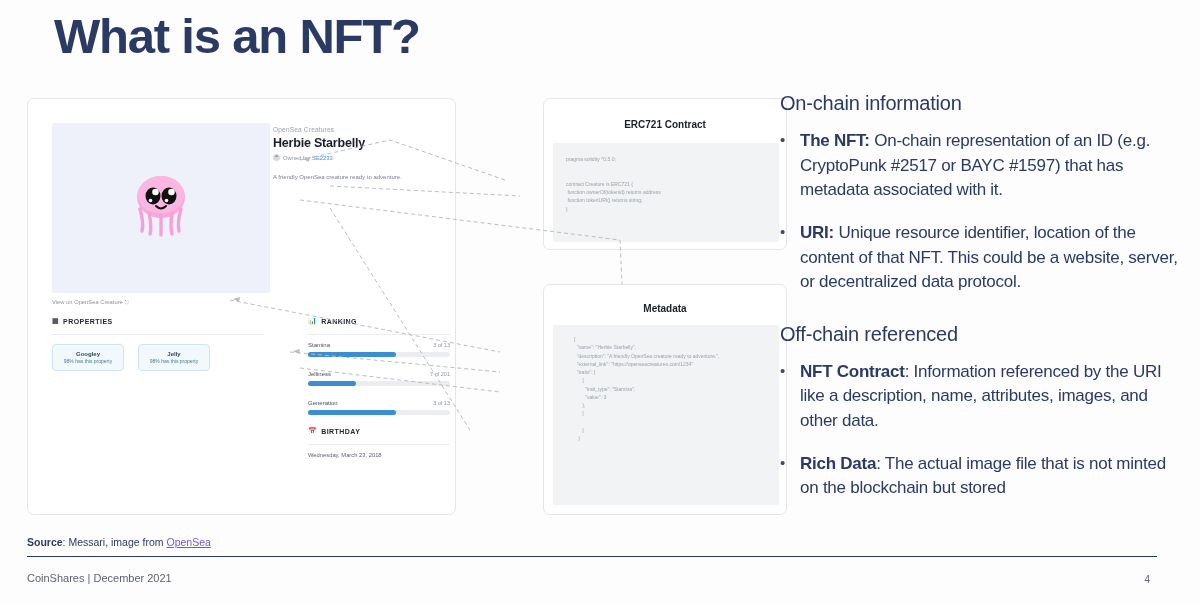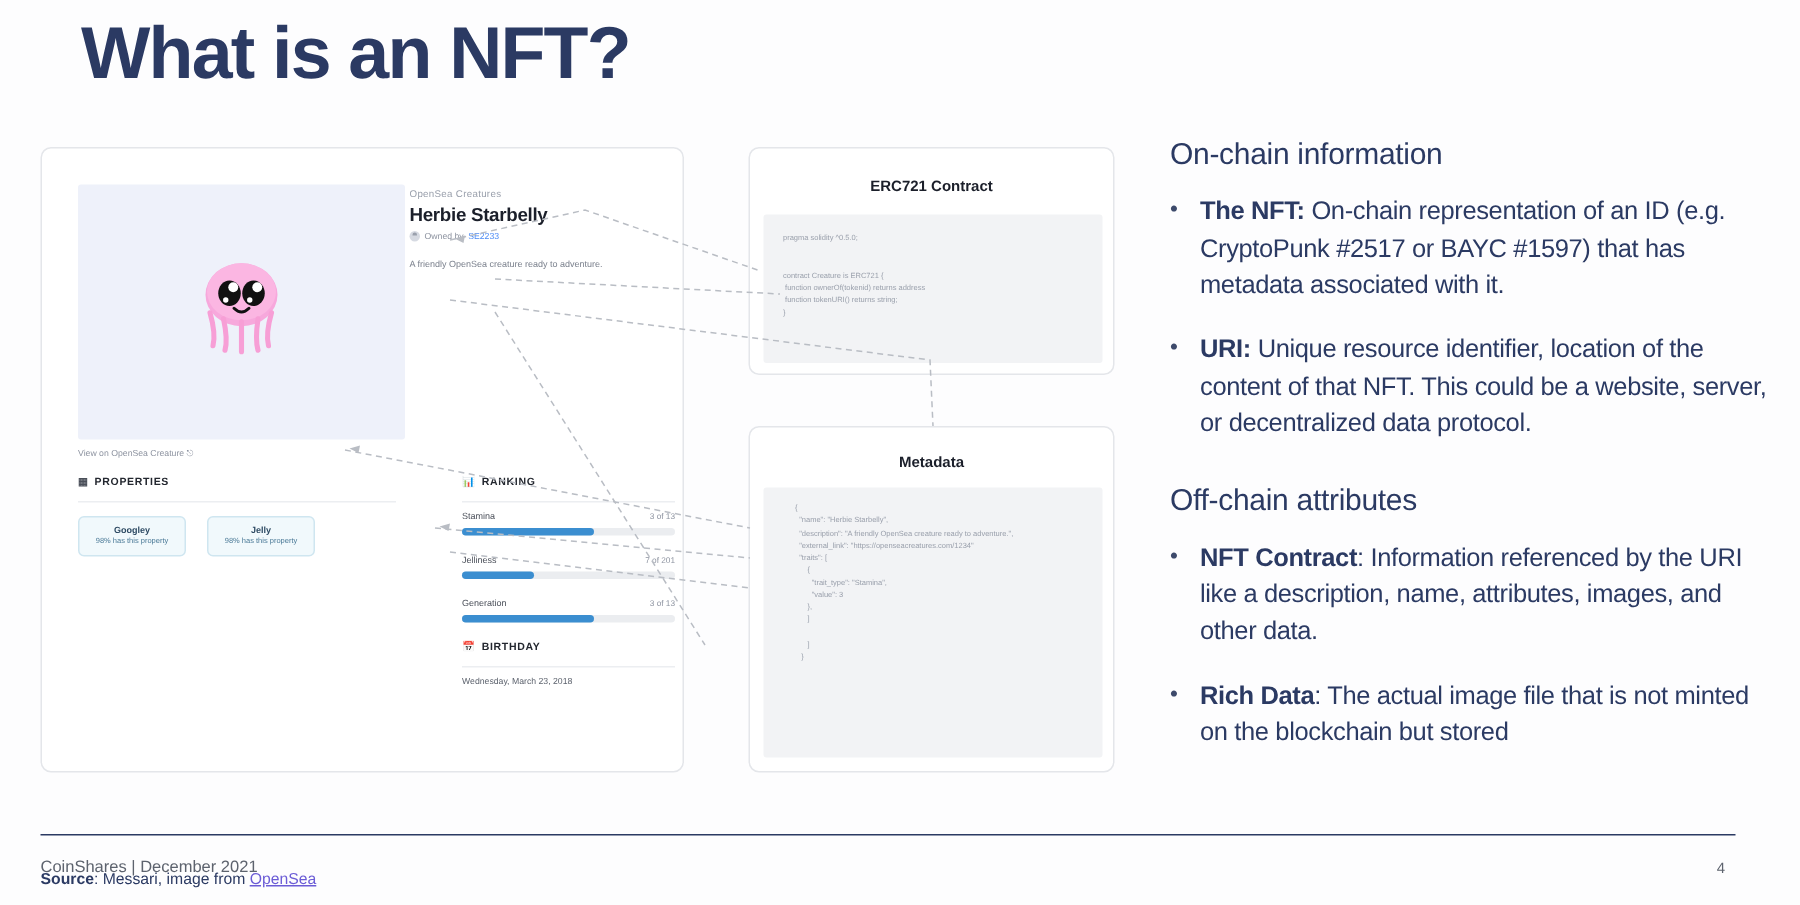--- a/index.html
+++ b/index.html
@@ -82,21 +82,21 @@
   .rank-fill { height: 4.5px; border-radius: 3px; background: #3b8ed0; }
 
   .bday-date {
     position: absolute; left: 280px; top: 452px;
     font-size: 5.8px; color: #5d636e;
   }
 
   
   .sm-card {
     position: absolute; background: #ffffff;
-    border: 1px solid #e4e6ea; border-radius: 7px;
+    border: 1px solid #e4e6ea; border-radius: 7px; margin-left: 44px;
   }
   .sm-card.contract { left: 499px; top: 98px; width: 244px; height: 152px; }
   .sm-card.metadata { left: 499px; top: 284px; width: 244px; height: 231px; padding-left: 45px; }
   .sm-title {
     position: absolute; left: 0; right: 0; text-align: center;
     font-size: 10px; font-weight: bold; color: #1b1f2a;
   }
   .sm-title.c { top: 20px; }
   .sm-title.m { top: 18px; }
   .code-pane {
@@ -126,21 +126,21 @@
   }
   .bullet .dot { color: #3d4a6b; font-size: 15px; line-height: 1.45; flex: 0 0 8px; }
   .bullet .btext {
     font-size: 17px; line-height: 1.45; color: #2b3a63; letter-spacing: -.25px;
   }
   .bullet .btext b { font-weight: bold; }
 
   
   .src {
     position: absolute; left: 27px; top: 536px;
-    font-size: 10.5px; color: #2b3a63; margin-top: 44px;
+    font-size: 10.5px; color: #2b3a63;
   }
   .src b { font-weight: bold; }
   .src a { color: #6b5cd6; text-decoration: underline; }
   .footer-rule {
     position: absolute; left: 27px; top: 556px; width: 1130px; height: 1px; background: #2b3a63;
   }
   .foot-left {
     position: absolute; left: 27px; top: 572px;
     font-size: 11px; color: #5d636e;
   }
@@ -304,21 +304,21 @@
       <div class="bullet">
         <span class="dot">•</span>
         <span class="btext"><b>The NFT:</b><span> On-chain representation of an ID (e.g. CryptoPunk #2517 or BAYC #1597) that has metadata associated with it.</span></span>
       </div>
       <div class="bullet">
         <span class="dot">•</span>
         <span class="btext"><b>URI:</b><span> Unique resource identifier, location of the content of that NFT. This could be a website, server, or decentralized data protocol.</span></span>
       </div>
     </div>
 
-    <div class="sect-h second">Off-chain attributes</div>
+    <div class="sect-h second">Off-chain referenced</div>
 
     <div class="bullet-list">
       <div class="bullet">
         <span class="dot">•</span>
         <span class="btext"><b>NFT Contract</b><span>: Information referenced by the URI like a description, name, attributes, images, and other data.</span></span>
       </div>
       <div class="bullet">
         <span class="dot">•</span>
         <span class="btext"><b>Rich Data</b><span>: The actual image file that is not minted on the blockchain but stored</span></span>
       </div>

